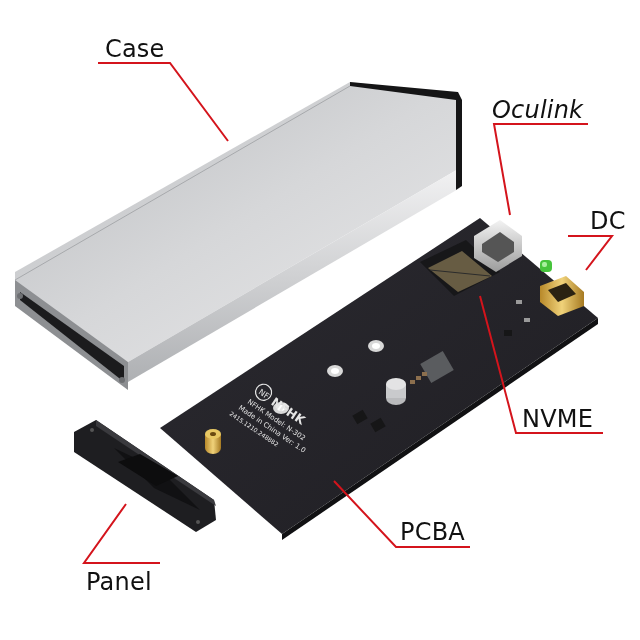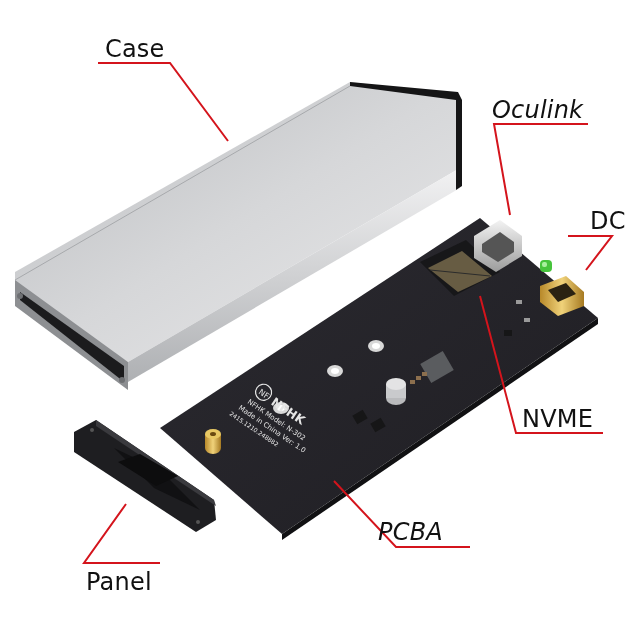--- a/index.html
+++ b/index.html
@@ -126,16 +126,16 @@
       <polyline points="480,296 516,433 603,433"></polyline>
       <polyline points="334,481 396,547 470,547"></polyline>
       <polyline points="126,504 84,563 160,563"></polyline>
     </g>
   </svg>
 
   <div class="label" style="left:105px; top:37px;">Case</div>
   <div class="label" style="left:492px; top:98px;font-style:italic;">Oculink</div>
   <div class="label" style="left:590px; top:209px;">DC</div>
   <div class="label" style="left:522px; top:407px;">NVME</div>
-  <div class="label" style="left:378px; top:520px;font-style:italic;">PCBA</div>
+  <div class="label" style="left:400px; top:520px;">PCBA</div>
   <div class="label" style="left:86px; top:570px;text-align:right;">Panel</div>
 
 </div>
 
 </body></html>

